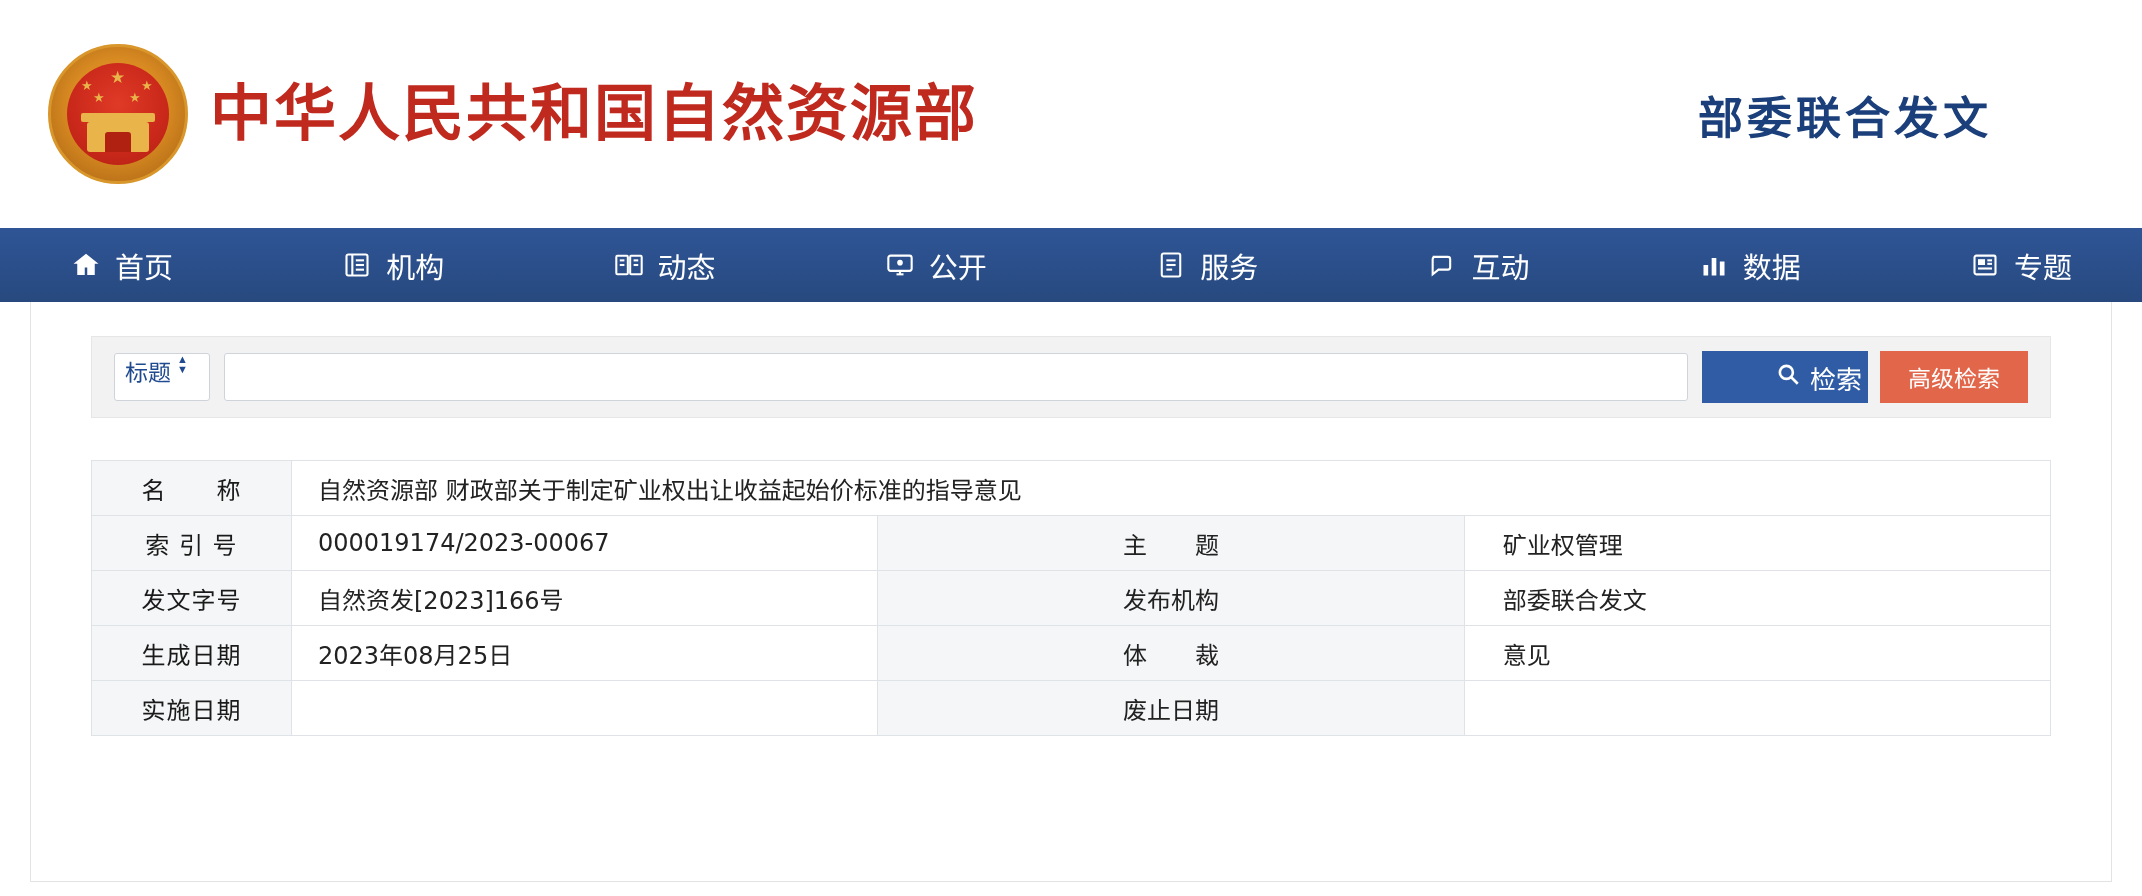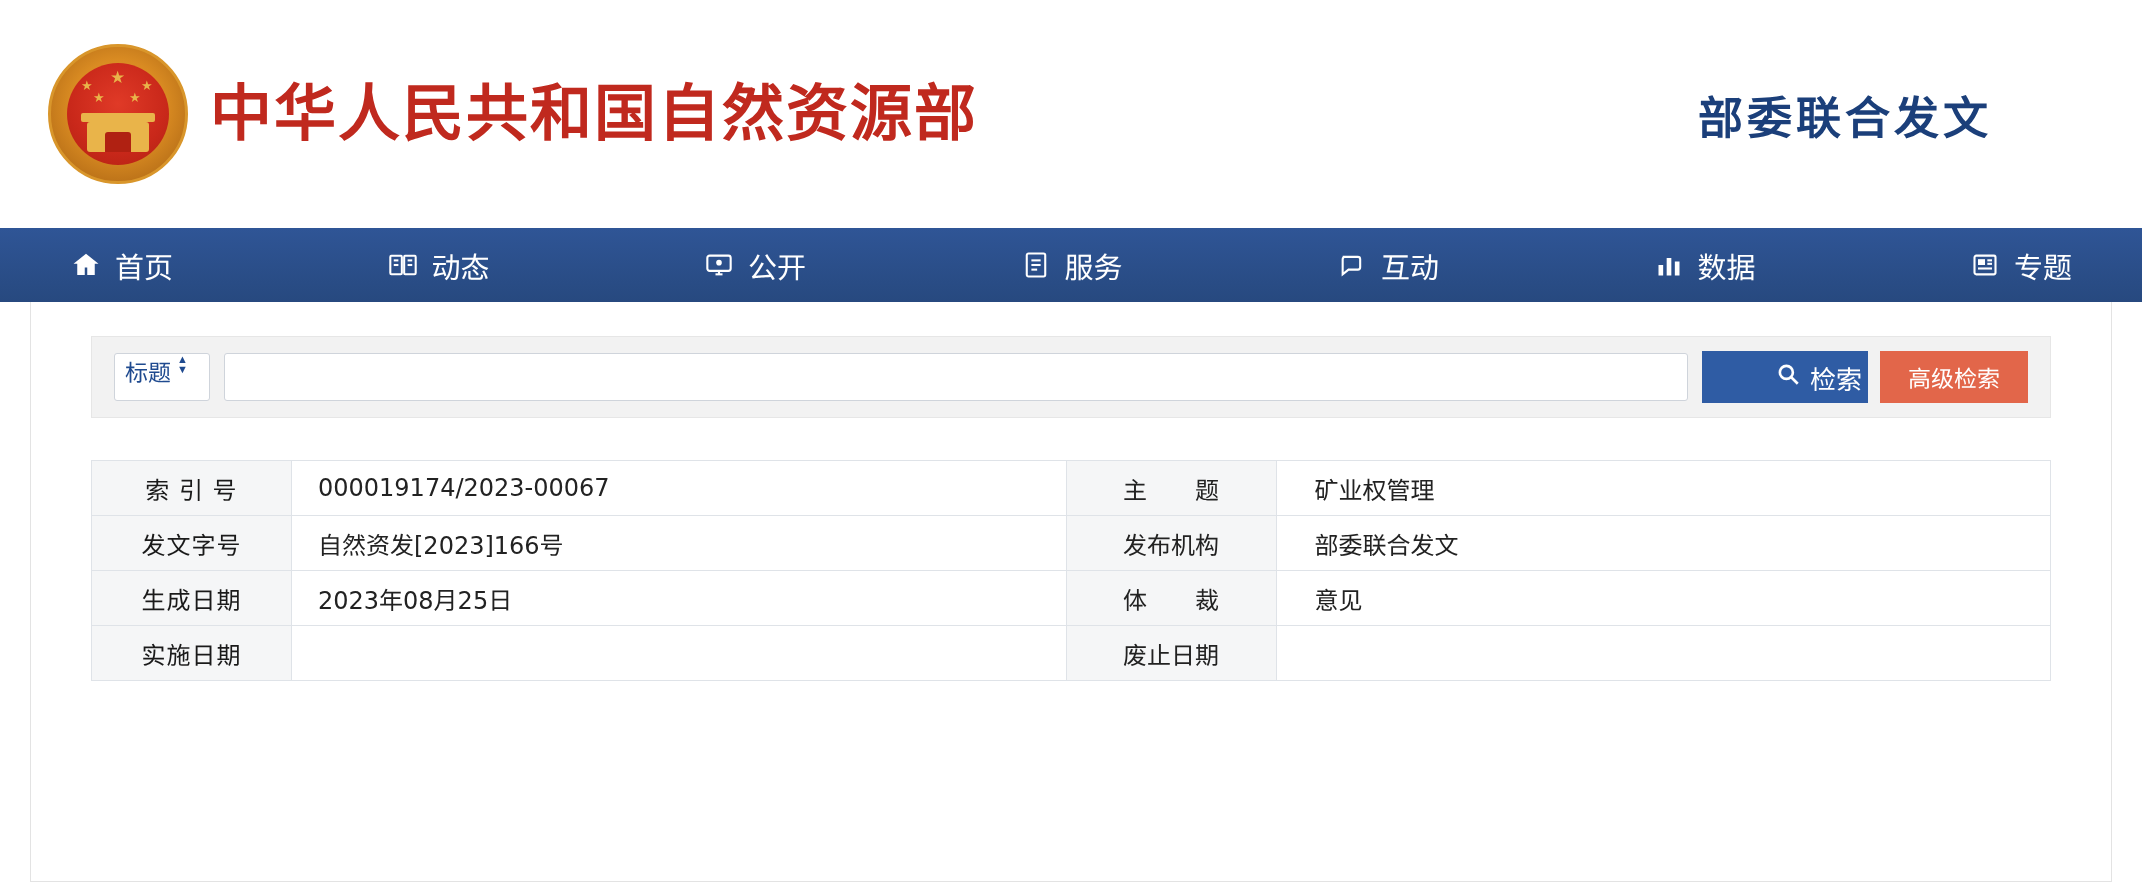--- a/index.html
+++ b/index.html
@@ -283,20 +283,32 @@
 
   <div class="nav-item">
     <span class="nav-icon">
       <svg width="30" height="30" viewBox="0 0 24 24" fill="#ffffff">
           <path d="M12 3 2 11h3v9h6v-6h2v6h6v-9h3L12 3z"></path>
         </svg>
     </span>
     <span>首页</span>
   </div>
 
+  <div class="nav-item">
+    <span class="nav-icon">
+      <svg width="28" height="28" viewBox="0 0 24 24" fill="none" stroke="#ffffff" stroke-width="1.8">
+          <rect x="3" y="3" width="18" height="18" rx="1.5"></rect>
+          <line x1="8" y1="3" x2="8" y2="21"></line>
+          <line x1="11" y1="8" x2="18" y2="8"></line>
+          <line x1="11" y1="12" x2="18" y2="12"></line>
+          <line x1="11" y1="16" x2="18" y2="16"></line>
+        </svg>
+    </span>
+    <span>机构</span>
+  </div>
 
   <div class="nav-item">
     <span class="nav-icon">
       <svg width="30" height="28" viewBox="0 0 26 24" fill="none" stroke="#ffffff" stroke-width="1.8">
           <rect x="2" y="4" width="10" height="16" rx="1"></rect>
           <rect x="14" y="4" width="10" height="16" rx="1"></rect>
           <line x1="5" y1="8" x2="9" y2="8"></line>
           <line x1="5" y1="12" x2="9" y2="12"></line>
           <line x1="17" y1="8" x2="21" y2="8"></line>
           <line x1="17" y1="12" x2="21" y2="12"></line>
@@ -387,20 +399,24 @@
         <span>检索</span>
       </button>
 
       <button class="btn-adv">
         <span>高级检索</span>
       </button>
     </div>
 
     <table class="meta-table">
       <tbody>
+        <tr>
+          <td class="lbl">名　　称</td>
+          <td class="val title-val" colspan="3">自然资源部 财政部关于制定矿业权出让收益起始价标准的指导意见</td>
+        </tr>
         <tr>
           <td class="lbl">索 引 号</td>
           <td class="val">000019174/2023-00067</td>
           <td class="lbl2">主　　题</td>
           <td class="val2">矿业权管理</td>
         </tr>
         <tr>
           <td class="lbl">发文字号</td>
           <td class="val">自然资发[2023]166号</td>
           <td class="lbl2">发布机构</td>

